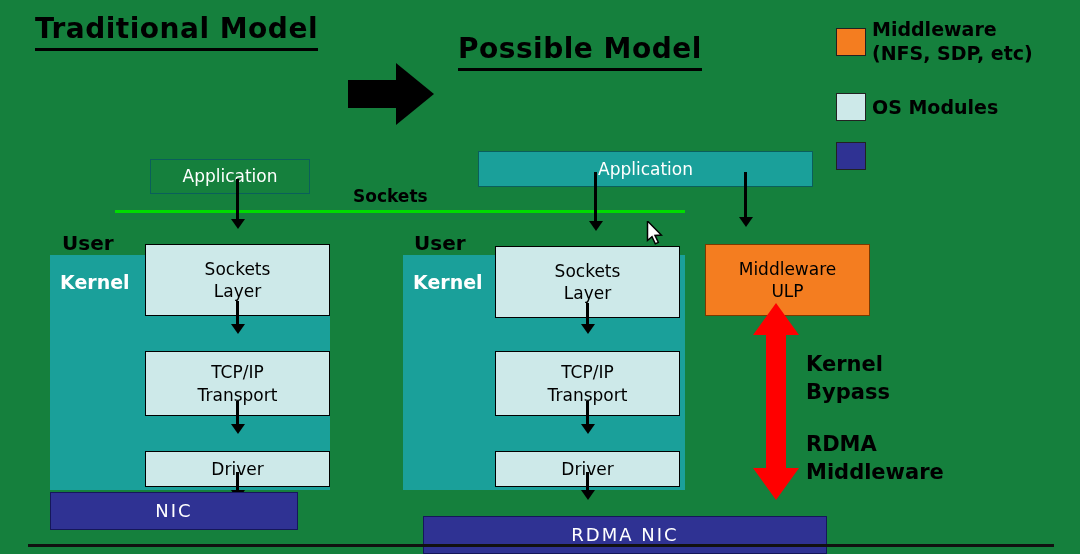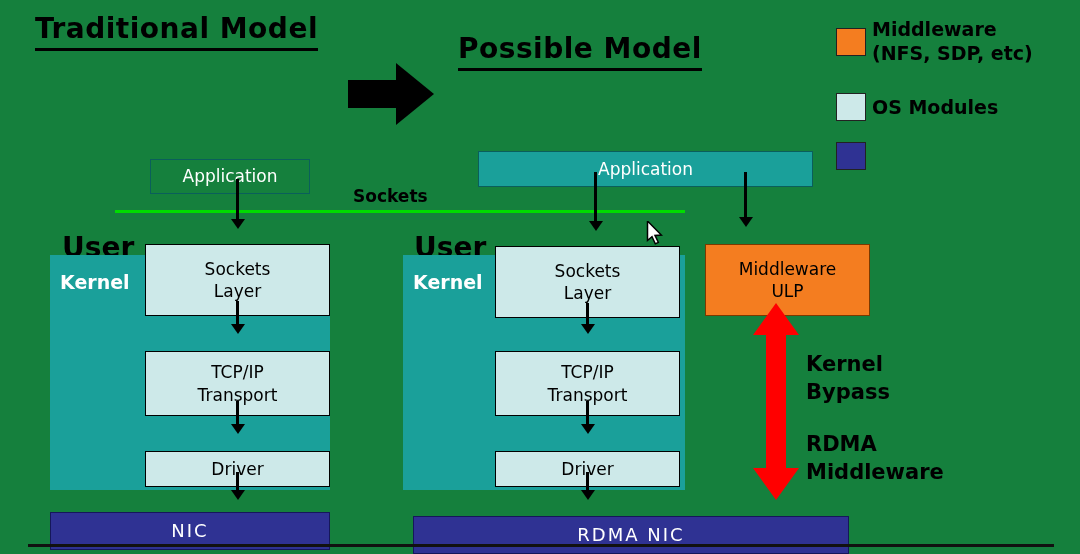--- a/index.html
+++ b/index.html
@@ -19,21 +19,21 @@
     position:absolute; display:flex; align-items:center; justify-content:center;
     text-align:center; font-weight:normal; white-space:pre-line; line-height:1.3;
     border:1px solid #14532d; font-size:17px;margin-top:16px;
   }
   .node.teal   { color:#fff; border-color:#0a5f5b; }
   .node.light  { color:#000; border-color:#000; }
   .node.navy   { color:#fff; border-color:#15175a; font-size:18px; letter-spacing:2px; }
   .node.orange { color:#000; border-color:#7a3a00; }
   .panel { position:absolute; }
 
-  .side-label { position:absolute; font-weight:bold; font-size:28px; }
+  .side-label { position:absolute; font-weight:bold; font-size:20px; }
   .kernel-label { position:absolute; font-weight:bold; font-size:19px; color:#fff; }
 
   .varrow { position:absolute; width:3px; background:#000; }
   .varrow::after {
     content:""; position:absolute; left:50%; transform:translateX(-50%); bottom:-9px;
     width:0; height:0;
     border-left:7px solid transparent; border-right:7px solid transparent;
     border-top:10px solid #000;
   }
 
@@ -90,21 +90,21 @@
 Layer</div>
   <div class="varrow" style="left:236px; top:301px; height:24px;"></div>
 
   <div class="node light" style="left: 145px; top: 335px; width: 185px; height: 65px; background: rgb(205, 233, 233);">TCP/IP
 Transport</div>
   <div class="varrow" style="left:236px; top:401px; height:24px;"></div>
 
   <div class="node light" style="left: 145px; top: 435px; width: 185px; height: 36px; background: rgb(205, 233, 233);">Driver</div>
   <div class="varrow" style="left:236px; top:472px; height:19px;"></div>
 
-  <div class="node navy" style="left: 50px; top: 496px; width: 280px; height: 38px; background: rgb(47, 50, 147);">NIC</div>
+  <div class="node navy" style="left: 50px; top: 476px; width: 248px; height: 38px; background: rgb(47, 50, 147);">NIC</div>
 
   <div class="node teal" style="left: 478px; top: 135px; width: 335px; height: 36px; background: rgb(26, 160, 154);">Application</div>
   <div class="varrow" style="left:594px; top:172px; height:50px;"></div>
   <div class="varrow" style="left:744px; top:172px; height:46px;"></div>
 
   <div class="side-label" style="left:414px; top:231px;">User</div>
 
   <div class="panel" style="left: 403px; top: 255px; width: 282px; height: 235px; background: rgb(26, 160, 154);"></div>
   <div class="kernel-label" style="left:413px; top:271px;">Kernel</div>
 
@@ -112,21 +112,21 @@
 Layer</div>
   <div class="varrow" style="left:586px; top:303px; height:22px;"></div>
 
   <div class="node light" style="left: 495px; top: 335px; width: 185px; height: 65px; background: rgb(205, 233, 233);">TCP/IP
 Transport</div>
   <div class="varrow" style="left:586px; top:401px; height:24px;"></div>
 
   <div class="node light" style="left: 495px; top: 435px; width: 185px; height: 36px; background: rgb(205, 233, 233);">Driver</div>
   <div class="varrow" style="left:586px; top:472px; height:19px;"></div>
 
-  <div class="node navy" style="left: 413px; top: 500px; width: 436px; height: 38px; background: rgb(47, 50, 147);">RDMA NIC</div>
+  <div class="node navy" style="left: 423px; top: 500px; width: 404px; height: 38px; background: rgb(47, 50, 147);">RDMA NIC</div>
 
   <div class="node orange" style="left: 705px; top: 228px; width: 165px; height: 72px; background: rgb(244, 125, 32);">Middleware
 ULP</div>
 
   <div class="red-arrow">
     <div class="red-head-up" style="background: rgb(255, 0, 0);"></div>
     <div class="red-shaft" style="background: rgb(255, 0, 0);"></div>
     <div class="red-head-down" style="background: rgb(255, 0, 0);"></div>
   </div>
 

